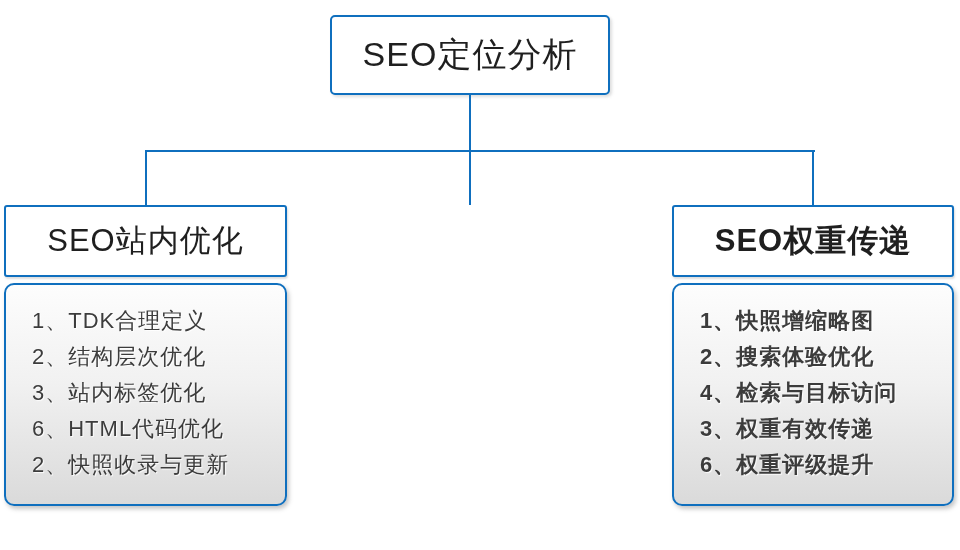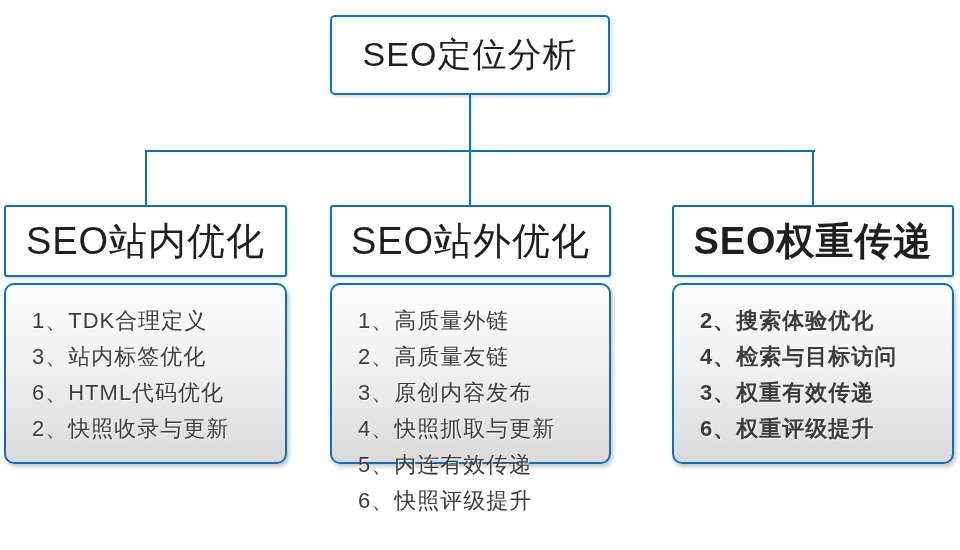--- a/index.html
+++ b/index.html
@@ -29,24 +29,24 @@
   .col-left   { left: 4px;   width: 283px; }
   .col-middle { left: 330px; width: 281px; }
   .col-right  { left: 672px; width: 282px; font-weight: bold; }
 
   .col-header {
     position: absolute; left: 0; top: 0; width: 100%; height: 72px;
     background: #ffffff; border: 2px solid #0f6fbe; border-radius: 3px;
     display: flex; align-items: center; justify-content: center;
     box-shadow: 1px 2px 2px rgba(160,160,160,0.35);
   }
-  .col-title { font-size: 38px; color: #1f1f1f; letter-spacing: 1px; }
+  .col-title { font-size: 31px; color: #1f1f1f; letter-spacing: 1px; }
 
   .col-body {
-    position: absolute; left: 0; top: 78px; width: 100%; height: 181px;
+    position: absolute; left: 0; top: 78px; width: 100%; height: 223px;
     border: 2px solid #0f6fbe; border-radius: 10px;
     background: linear-gradient(180deg, #fdfdfd 0%, #f1f1f1 45%, #dadada 100%);
     box-shadow: 2px 3px 4px rgba(130,130,130,0.45);
     padding: 18px 10px 0 26px;
   }
   .item {
     font-size: 22px; line-height: 36px; color: #3c3c3c;
     letter-spacing: 1px; white-space: nowrap;
     text-shadow: 1px 1px 1px rgba(255,255,255,0.95);
   }
@@ -64,45 +64,34 @@
   <div class="line line-h"></div>
   <div class="line line-v-left"></div>
   <div class="line line-v-right"></div>
 
   <div class="column col-left">
     <div class="col-header">
       <span class="col-title">SEO站内优化</span>
     </div>
     <div class="col-body">
       <div class="item">1、TDK合理定义</div>
+      <div class="item">2、结构层次优化</div>
       <div class="item">3、站内标签优化</div>
       <div class="item">6、HTML代码优化</div>
       <div class="item">2、快照收录与更新</div>
     </div>
   </div>
 
-  <div class="column col-middle">
-    <div class="col-header">
-      <span class="col-title">SEO站外优化</span>
-    </div>
-    <div class="col-body">
-      <div class="item">1、高质量外链</div>
-      <div class="item">2、高质量友链</div>
-      <div class="item">3、原创内容发布</div>
-      <div class="item">4、快照抓取与更新</div>
-      <div class="item">5、内连有效传递</div>
-      <div class="item">6、快照评级提升</div>
-    </div>
-  </div>
 
   <div class="column col-right">
     <div class="col-header">
       <span class="col-title">SEO权重传递</span>
     </div>
     <div class="col-body">
+      <div class="item">1、快照增缩略图</div>
       <div class="item">2、搜索体验优化</div>
       <div class="item">4、检索与目标访问</div>
       <div class="item">3、权重有效传递</div>
       <div class="item">6、权重评级提升</div>
     </div>
   </div>
 
 </div>
 
 </body></html>

